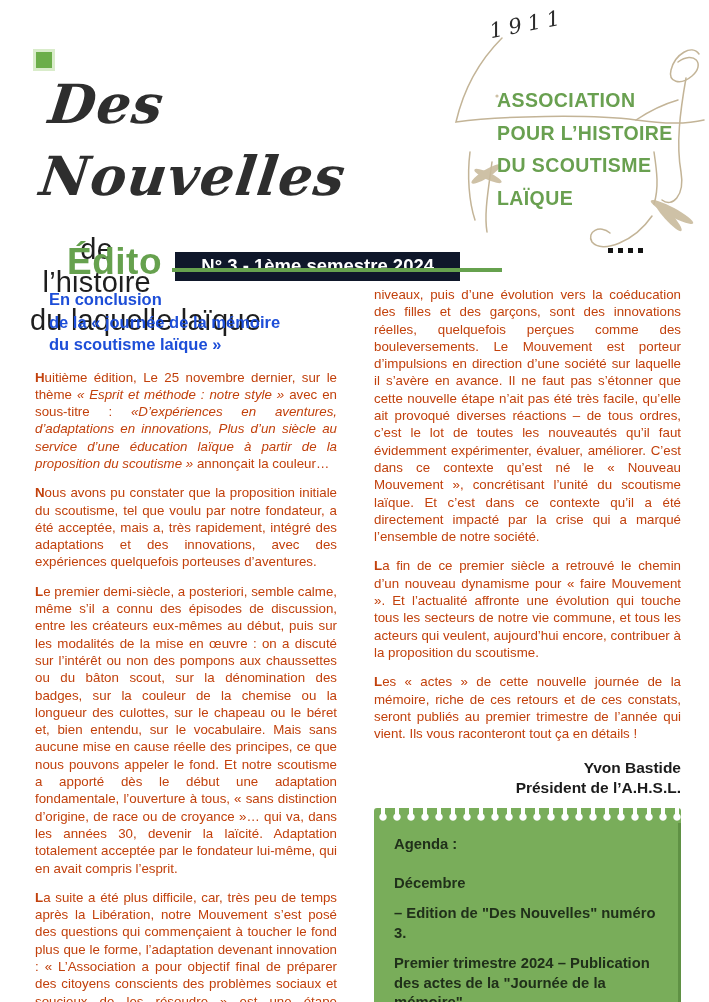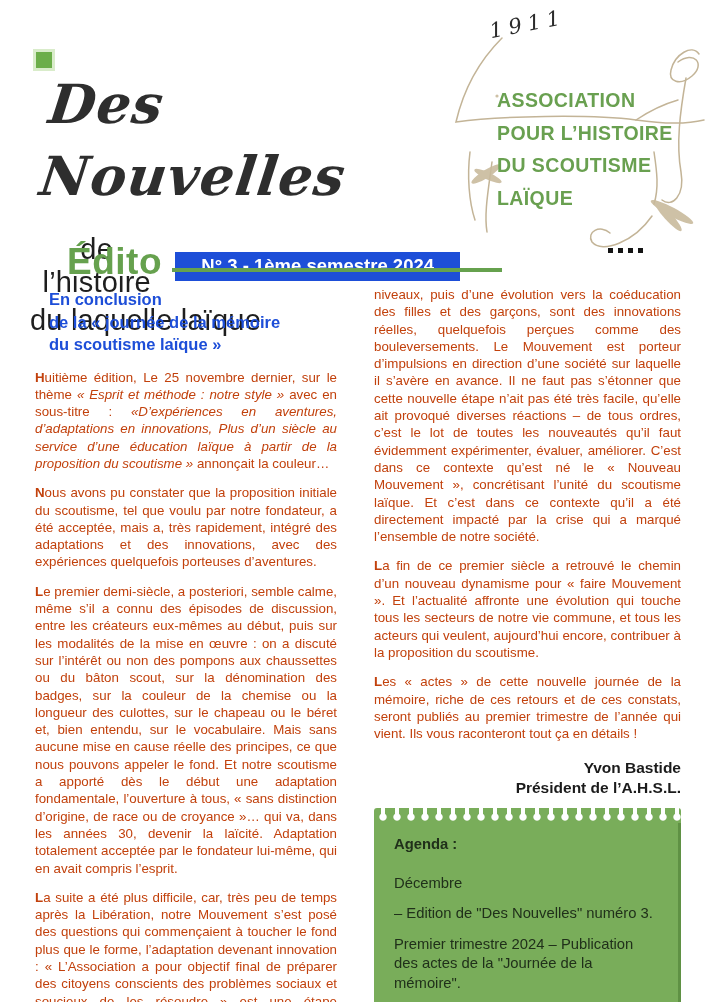--- a/index.html
+++ b/index.html
@@ -8,21 +8,21 @@
 
   
   .square{position:absolute;left:33px;top:49px;width:16px;height:16px;
           background:#6cae4a;border:3px solid #d9ecca;}
   .masthead{position:absolute;left:30px;top:68px;width:430px;}
   .script{display:inline-block;font-family:"DejaVu Serif",serif;font-style:italic;
           font-weight:bold;font-size:54px;line-height:72px;letter-spacing:1px;
           color:#2e2e2e;transform:skewX(-7deg);transform-origin:left bottom;margin-left:6px;}
   .sub-row{display:flex;align-items:center;margin-top:21px;text-align:center;}
   .sub{font-size:29px;color:#1e1e1e;letter-spacing:0.2px;}
-  .badge{margin-left:12px;background:#1d4ed8;color:#fff;font-weight:bold;
+  .badge{margin-left:12px;background:#0f172a;color:#fff;font-weight:bold;
          font-size:18.5px;padding:3px 26px 4px;white-space:nowrap;}
   .sub2{margin-top:5px;}
 
   
   .logo-art{position:absolute;left:440px;top:4px;width:266px;height:256px;}
   .logo-year{position:absolute;left:489px;top:12px;font-family:"DejaVu Serif",serif;
              font-style:italic;font-size:21px;letter-spacing:6px;color:#2b2b2b;
              transform:rotate(-11deg);}
   .logo-text{position:absolute;left:497px;top:84px;color:#69a050;font-weight:bold;
              font-size:19.5px;line-height:32.5px;letter-spacing:0.4px;white-space:nowrap;}
@@ -48,21 +48,21 @@
   
   .agenda{margin-top:2px;}
   .spiral{height:15px;background-color:#79ad5a;border-radius:3px 3px 0 0;
     background-image:
       radial-gradient(circle at 7px 9px,#ffffff 3.2px,rgba(255,255,255,0) 4.1px),
       repeating-linear-gradient(90deg,rgba(255,255,255,0) 0 5px,#ffffff 5px 9px,rgba(255,255,255,0) 9px 14px);
     background-size:14px 15px,14px 7px;background-repeat:repeat-x;background-position:2px 0,2px 0;}
   .agenda-body{background:#79ad5a;border-right:3px solid #5f9144;border-bottom:2px solid #679a49;
                padding:12px 18px 16px 20px;color:#20301a;font-size:14.8px;line-height:19.5px;}
   .agenda-title{font-weight:bold;margin-bottom:19px;}
-  .agenda-item{margin-bottom:11px;}
+  .agenda-item{margin-bottom:11px;font-weight:bold;}
   .agenda-item:last-child{margin-bottom:0;}
   .agenda-item sup{font-size:9px;}
 </style>
 </head>
 <body>
 
 <div class="page">
 
   <div class="square"></div>
   <div class="masthead">

